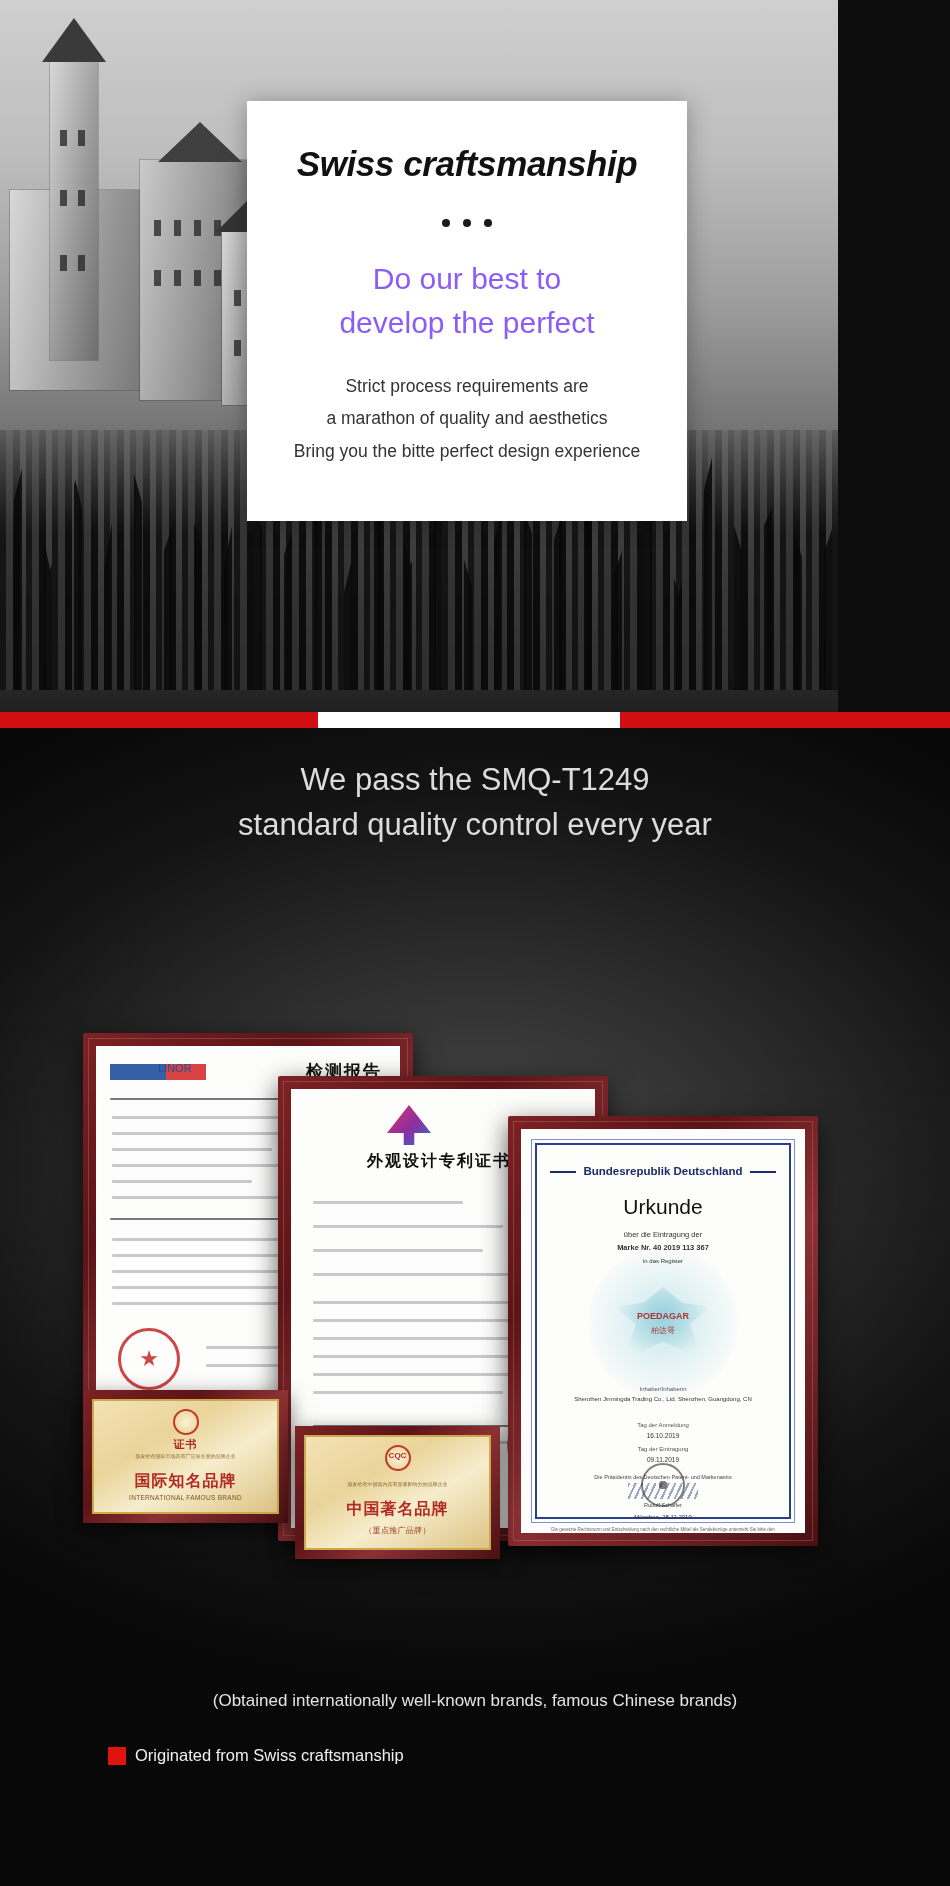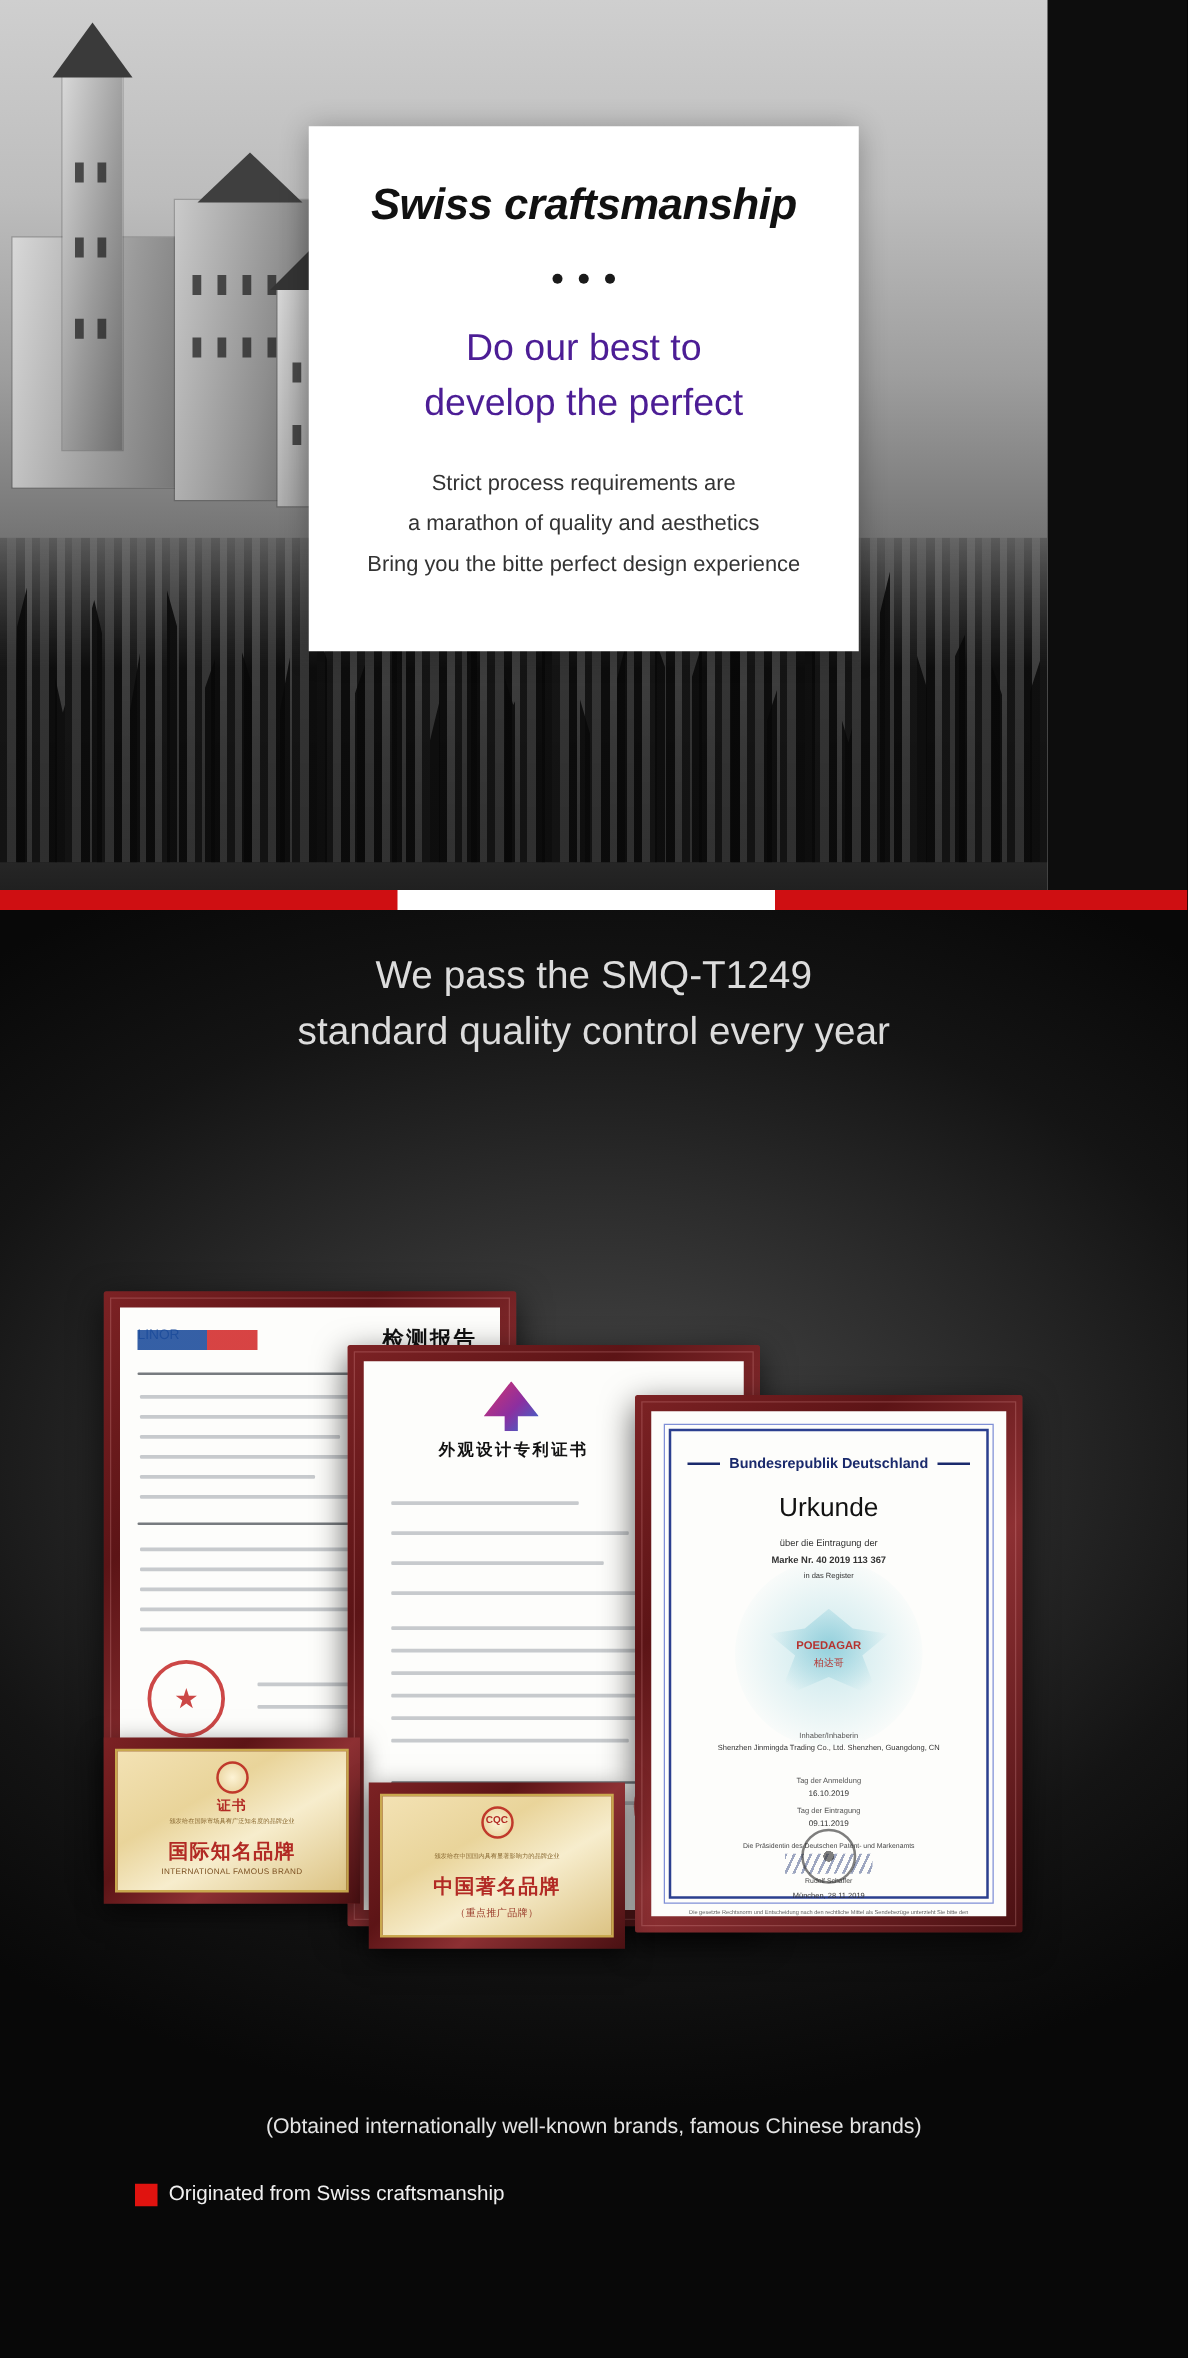--- a/index.html
+++ b/index.html
@@ -139,21 +139,21 @@
     display: flex;
     justify-content: center;
     gap: 13px;
   }
   .dots span {
     width: 8px; height: 8px; border-radius: 50%;
     background: #1a1a1a; display: block;
   }
   .quote-sub {
     font-size: 30px;
-    color: #4c1d95;
+    color: #8b5cf6;
     line-height: 1.45;
     font-weight: 400;
   }
   .quote-body {
     margin-top: 26px;
     font-size: 17.5px;
     color: #333;
     line-height: 1.85;
     font-weight: 400;
   }
@@ -256,20 +256,21 @@
 
   
   .ln { position: absolute; background: #9aa0a8; height: 3px; border-radius: 1px; opacity: .55; }
   .ln.dark { background: #4a4f55; opacity: .75; }
 
   .cert-head {
     position: absolute;
     font-size: 13px;
     color: #1f2d5c;
     font-weight: normal;
+    padding-left: 48px;
   }
   .cert-cn-title {
     position: absolute;
     font-size: 19px;
     color: #111;
     font-weight: bold;
     letter-spacing: 2px;
   }
   .stamp-red {
     position: absolute;
@@ -518,21 +519,21 @@
           <span class="ln" style="left:110px;top:300px;width:160px"></span>
           <span class="ln" style="left:110px;top:318px;width:120px"></span>
           <span class="ln" style="left:16px;top:372px;width:290px"></span>
           <span class="ln" style="left:16px;top:388px;width:250px"></span>
         </div>
       </div>
 
       <div class="frame cert-b">
         <div class="paper">
           <div style="position:absolute;left:96px;top:16px;width:44px;height:40px;background:linear-gradient(135deg,#d6356b,#8c2fa0 55%,#2f6fd0);clip-path:polygon(50% 0,100% 70%,62% 70%,62% 100%,38% 100%,38% 70%,0 70%);"></div>
-          <div class="cert-cn-title" style="left:60px;top:62px;font-size:13px;">外观设计专利证书</div>
+          <div class="cert-cn-title" style="left:76px;top:62px;font-size:16px;">外观设计专利证书</div>
           <span class="ln" style="left:22px;top:112px;width:150px"></span>
           <span class="ln" style="left:22px;top:136px;width:190px"></span>
           <span class="ln" style="left:22px;top:160px;width:170px"></span>
           <span class="ln" style="left:22px;top:184px;width:210px"></span>
           <span class="ln" style="left:22px;top:212px;width:260px"></span>
           <span class="ln" style="left:22px;top:230px;width:240px"></span>
           <span class="ln" style="left:22px;top:248px;width:265px"></span>
           <span class="ln" style="left:22px;top:266px;width:220px"></span>
           <span class="ln" style="left:22px;top:284px;width:255px"></span>
           <span class="ln" style="left:22px;top:302px;width:190px"></span>

